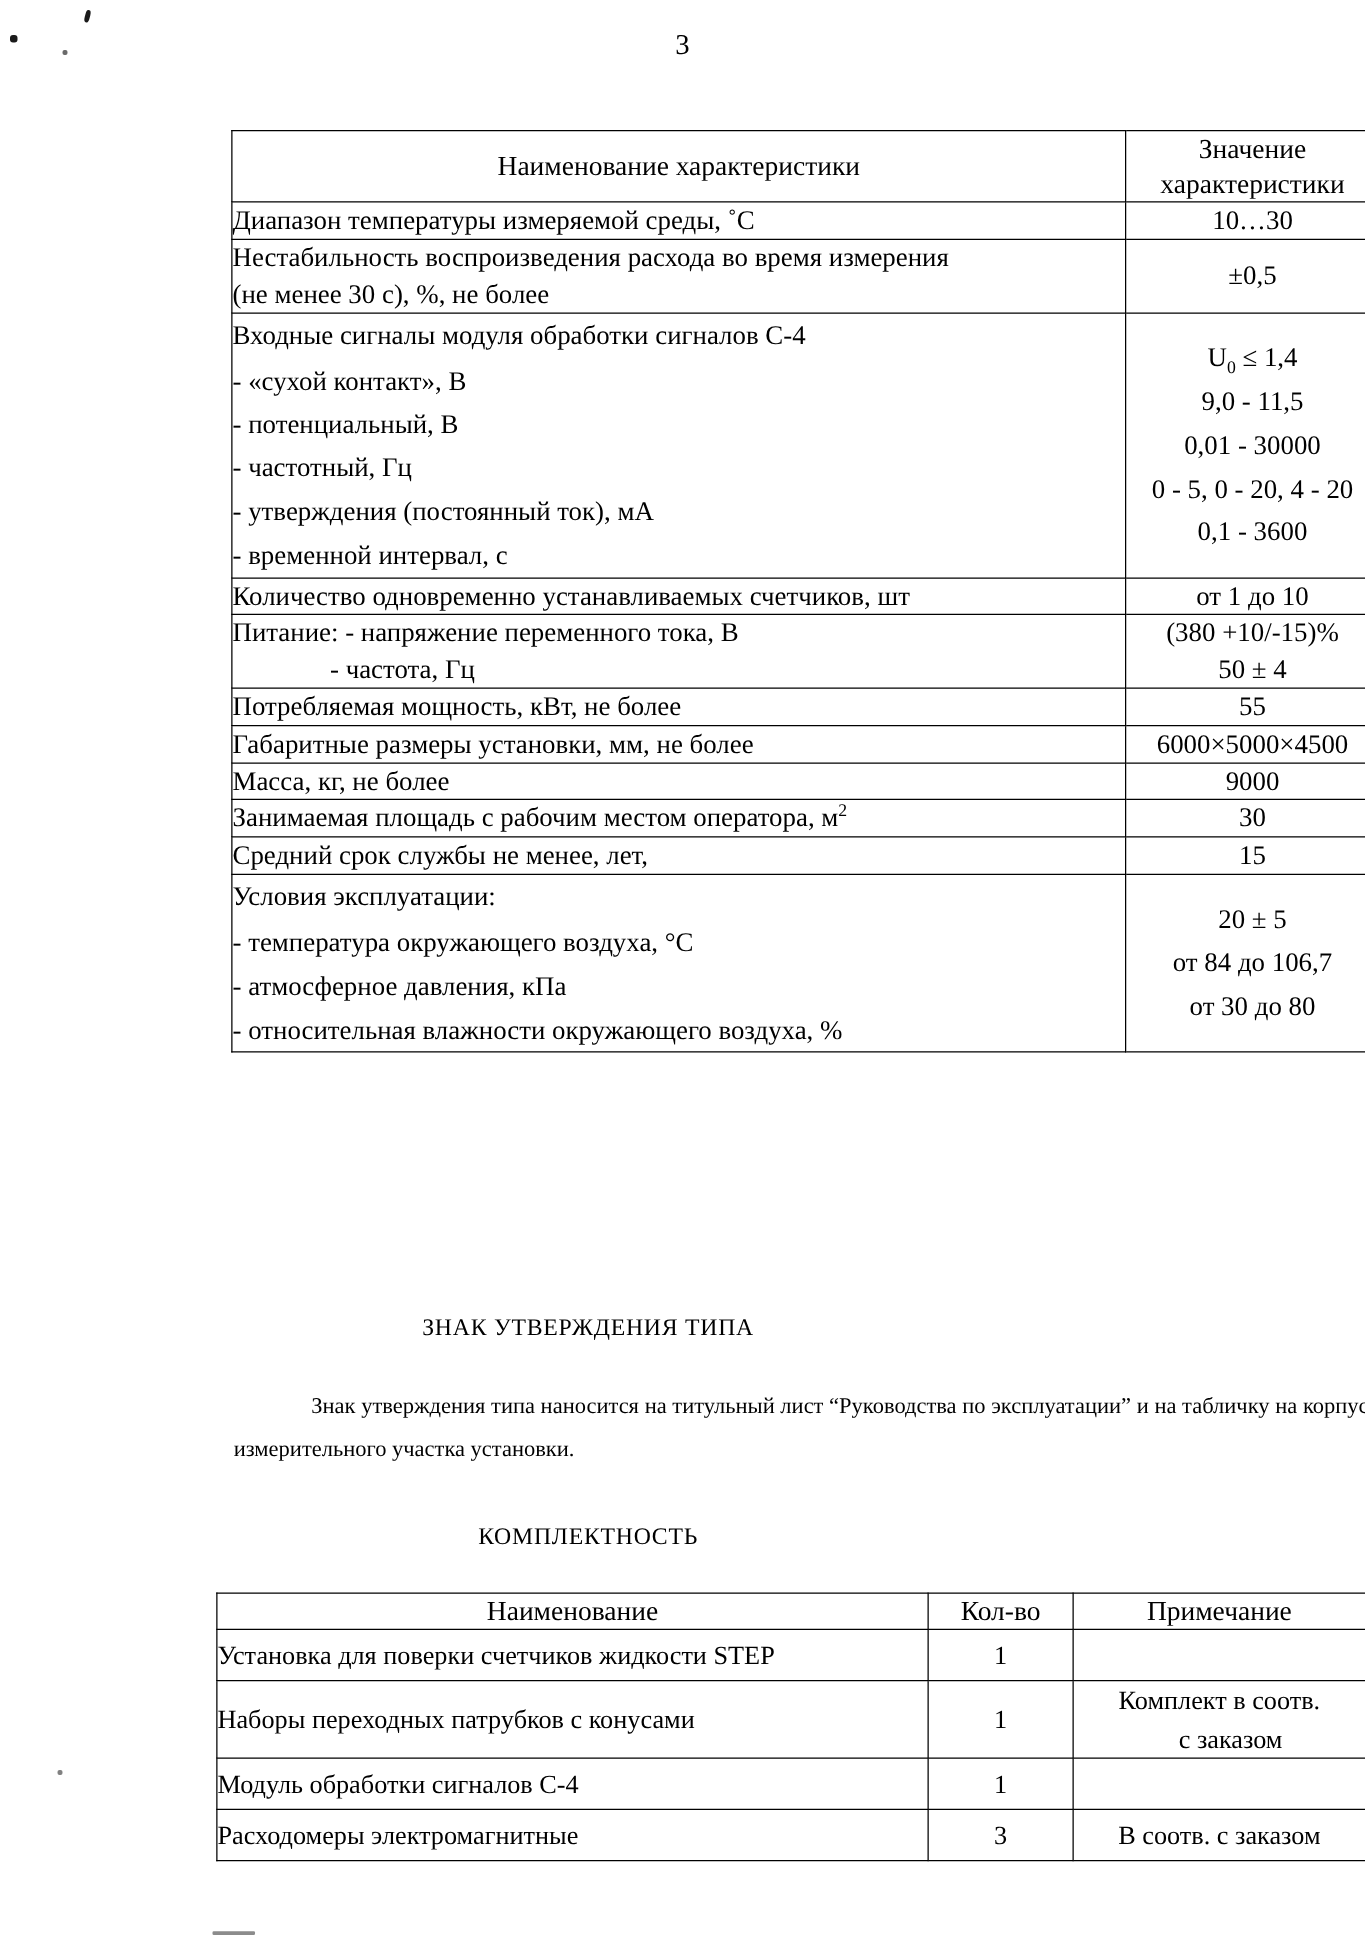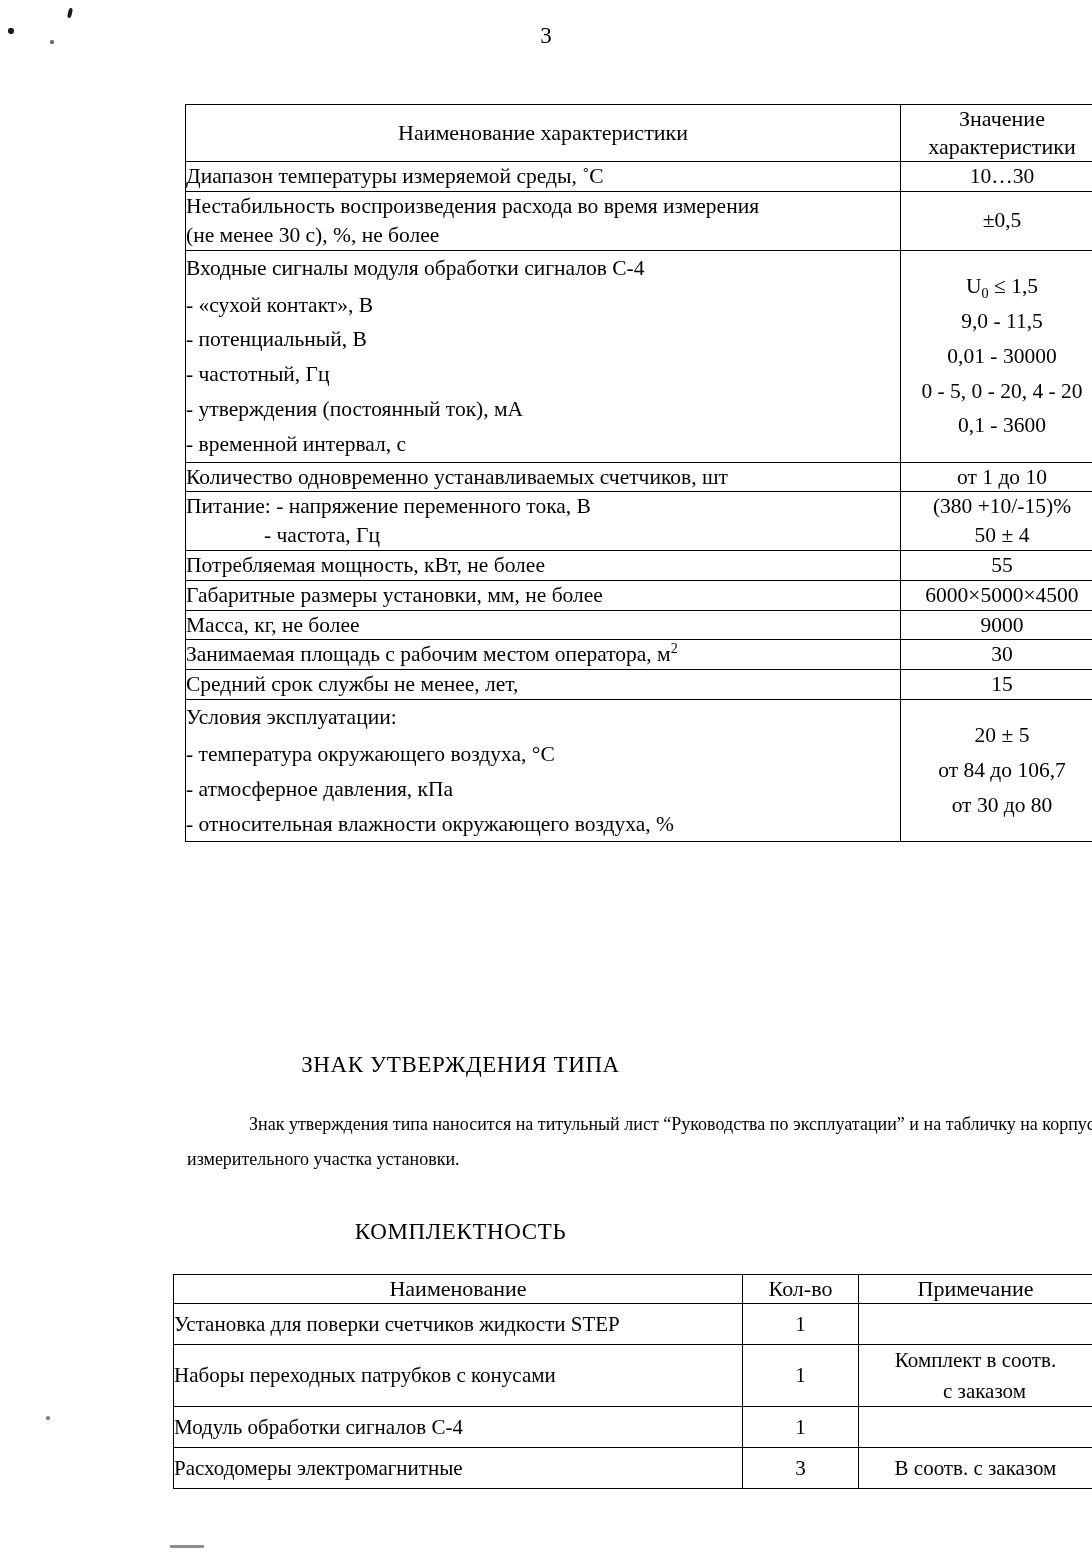--- a/index.html
+++ b/index.html
@@ -102,24 +102,24 @@
     text-align: center;
     vertical-align: bottom;
   }
   .indent-1 { padding-left: 78px; }
   sup.sup { font-size: 0.66em; vertical-align: super; line-height: 0; }
   sub.sub { font-size: 0.66em; vertical-align: sub; line-height: 0; }
 
   
   .section-heading {
     position: absolute;
-    left: 4px;
+    left: 14px;
     width: 913px;
     text-align: center;
-    font-size: 23px;
+    font-size: 19px;
     letter-spacing: 0.6px;
   }
   #heading-approval-mark { top: 1052px; }
   #heading-completeness  { top: 1219px; }
 
   
   .body-paragraph {
     position: absolute;
     left: 152px;
     width: 916px;
@@ -188,21 +188,21 @@
       <tr>
         <td class="c-name cell-pad sig-list">
           <div class="lead">Входные сигналы модуля обработки сигналов С-4</div>
           <div>- «сухой контакт», В</div>
           <div>- потенциальный, В</div>
           <div>- частотный, Гц</div>
           <div>- утверждения (постоянный ток), мА</div>
           <div>- временной интервал, с</div>
         </td>
         <td class="c-value val-list">
-          <div><span>U</span><sub class="sub">0</sub><span> ≤ 1,5</span></div>
+          <div><span>U</span><sub class="sub">0</sub><span> ≤ 1,4</span></div>
           <div>9,0 - 11,5</div>
           <div>0,01 - 30000</div>
           <div>0 - 5, 0 - 20, 4 - 20</div>
           <div>0,1 - 3600</div>
         </td>
       </tr>
 
       <tr>
         <td class="c-name cell-pad row-line">Количество одновременно устанавливаемых счетчиков, шт</td>
         <td class="c-value cell-pad">от 1 до 10</td>

